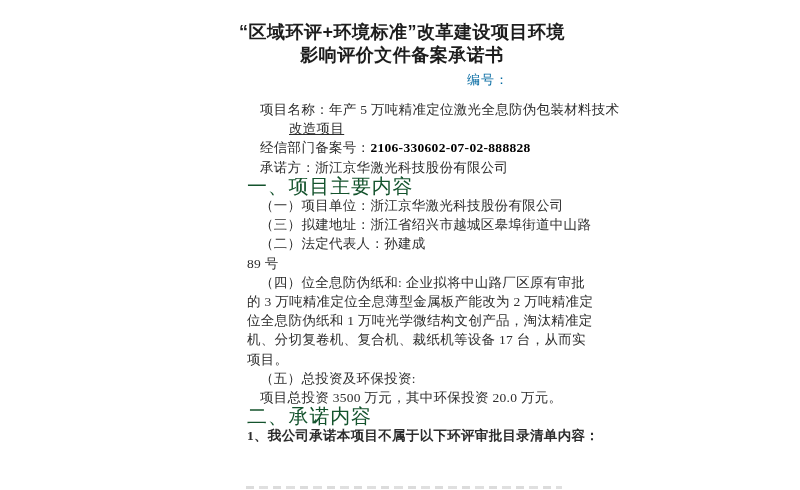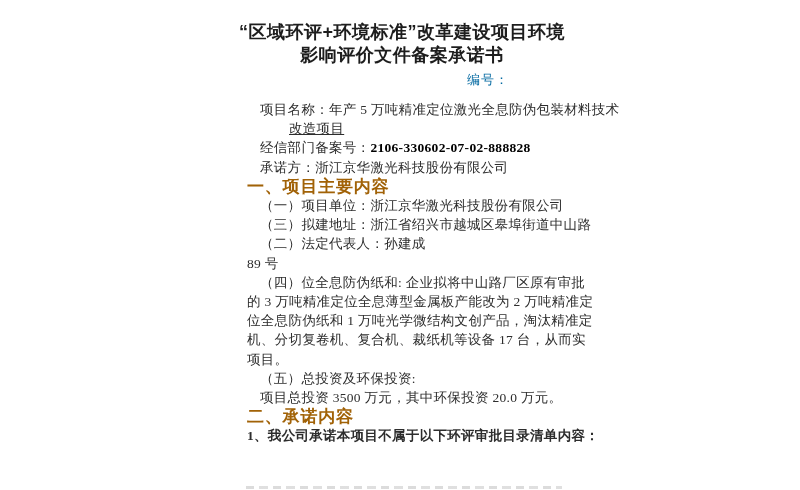--- a/index.html
+++ b/index.html
@@ -47,23 +47,23 @@
     color: #2d2d2d;
     letter-spacing: 0.3px;
   }
 
   .line { white-space: nowrap; }
   .indent1 { padding-left: 13px; }
   .indent3 { padding-left: 42px; text-decoration: underline; }
 
   .heading {
     font-family: "Liberation Sans", "DejaVu Sans", sans-serif;
-    font-weight: bold;
-    font-size: 17px;
-    color: #a16207;
+    font-weight: normal;
+    font-size: 20px;
+    color: #14532d;
     letter-spacing: 0.8px;
   }
 
   .bold-serif { font-weight: bold; }
 
   .num-bold { font-weight: bold; color: #000000; }
 
   .next-line-hint {
     position: absolute;
     top: 486px;

